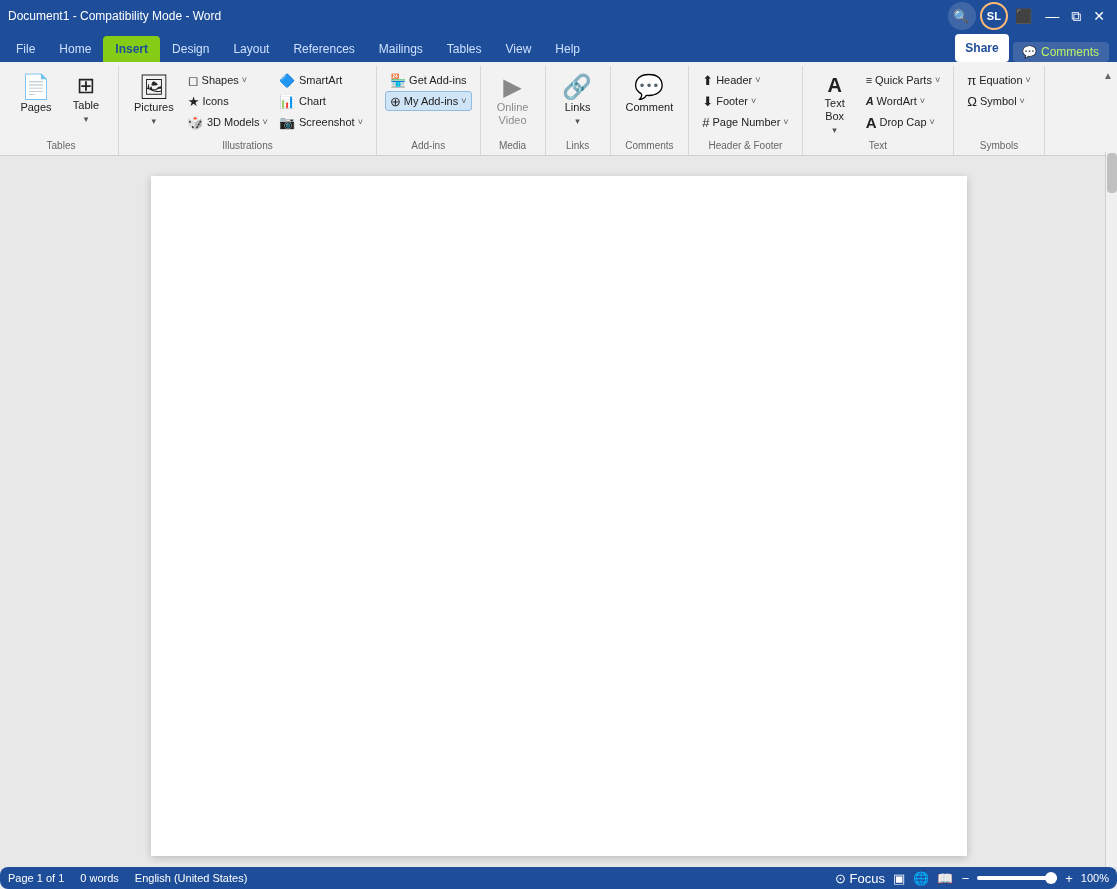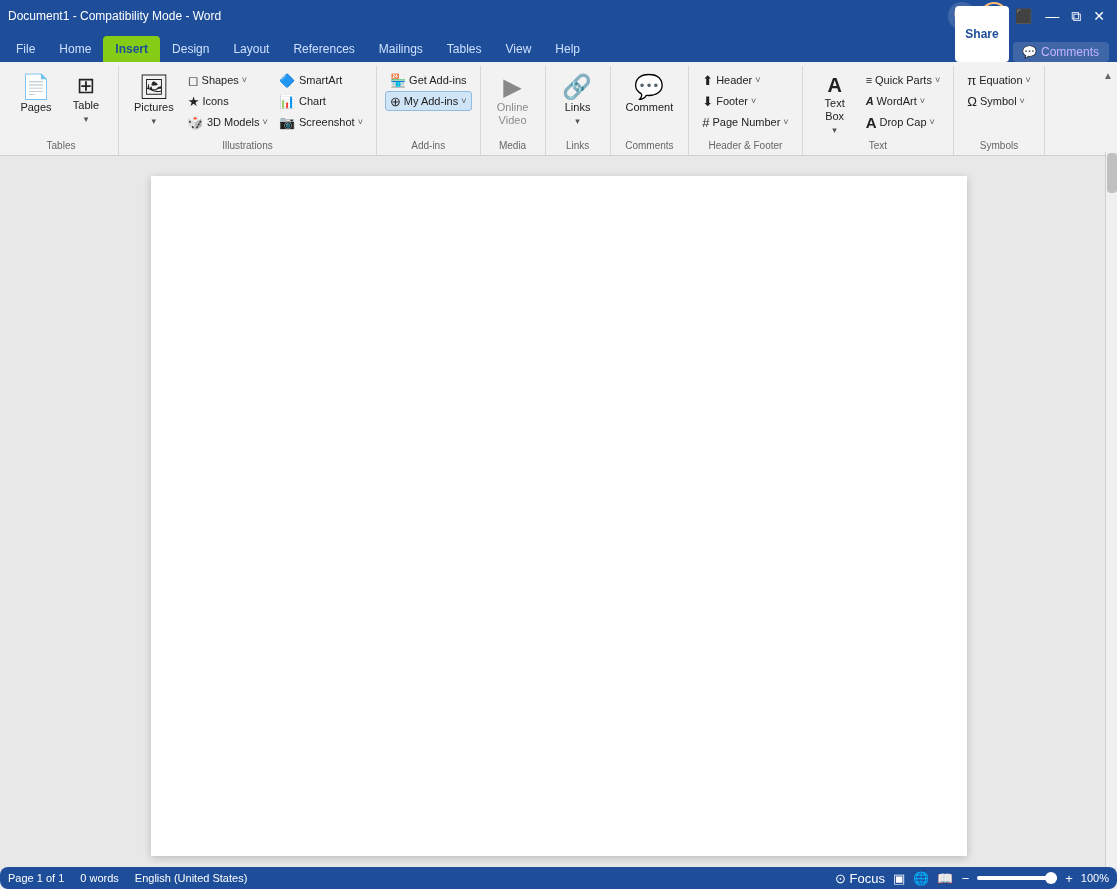--- a/index.html
+++ b/index.html
@@ -53,22 +53,22 @@
       font-size: 12px;
       color: #cce0ff;
       cursor: pointer;
       border-radius: 4px 4px 0 0;
       height: 26px;
       display: flex;
       align-items: center;
     }
     .ribbon-tab.active { background: #84cc16; color: #1e4d99; font-weight: 600; }
     .ribbon-right-tabs { margin-left: auto; display: flex; align-items: flex-end; padding-right: 8px; gap: 4px; }
-    .share-btn { background: white; color: #1e4d99; border-radius: 4px; padding: 21px 10px; font-size: 12px; font-weight: 600; margin-top: 12px; }
-    .comments-btn { background: rgba(255,255,255,0.15); border-radius: 4px; padding: 3px 10px; font-size: 12px; color: #c4b5fd; }
+    .share-btn { background: white; color: #1e4d99; border-radius: 4px; padding: 7px 10px; font-size: 12px; font-weight: 600; margin-top: 12px; }
+    .comments-btn { background: rgba(255,255,255,0.15); border-radius: 4px; padding: 3px 10px; font-size: 12px; color: #bef264; }
 
     
     #ribbon {
       background: #f2f2f2;
       border-bottom: 1px solid #d0d0d0;
       display: flex;
       align-items: stretch;
       padding: 4px 0 0 4px;
       min-height: 90px;
     }

